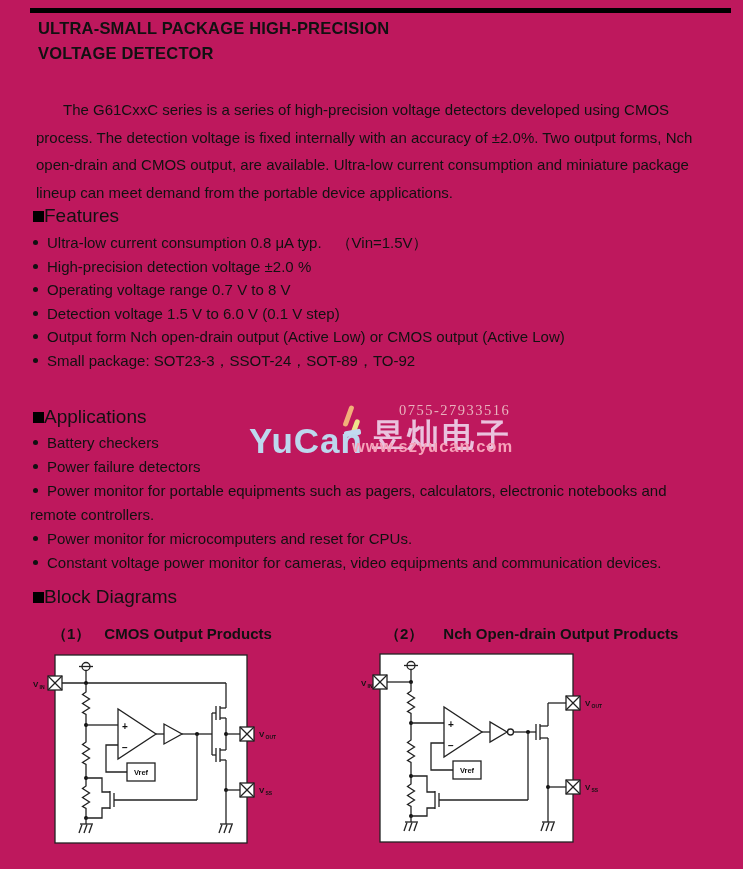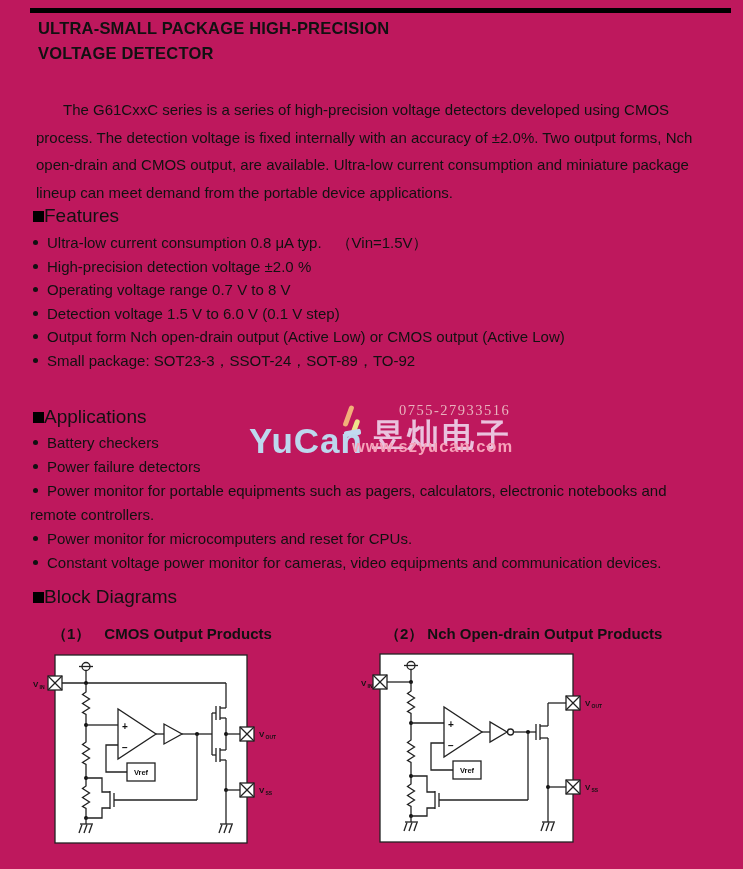--- a/index.html
+++ b/index.html
@@ -17,21 +17,21 @@
   .h-features{left:33px; top:205px;}
   .h-applications{left:33px; top:394px;margin-top:12px;}
   .h-block{left:33px; top:586px;}
   .blist{left:30px; font-size:15px;}
   .features-list{top:231px; width:690px; line-height:23.5px;}
   .apps-list{top:431px; width:684px; line-height:24px;}
   .dot{display:inline-block; width:5px; height:5px; background:#111; border-radius:50%;
        margin:0 9px 3px 3px; vertical-align:middle;}
   .dia-sub{top:625px; font-size:15px; font-weight:bold;}
   .sub1{left:52px;} .sub2{left:385px;}
-  .sub1 .dia-title{margin-left:14px;} .sub2 .dia-title{margin-left:4px;}
+  .sub1 .dia-title{margin-left:14px;} .sub2 .dia-title{margin-left:20px;}
   svg.circuit{position:absolute; top:650px; width:330px; height:219px;}
   .svg1{left:30px;} .svg2{left:360px;}
   svg.circuit line, svg.circuit rect, svg.circuit polyline, svg.circuit polygon, svg.circuit circle{
     stroke:#222; stroke-width:1.3; fill:none;
   }
   svg.circuit rect.box{fill:#fff;}
   svg.circuit .dotj{fill:#111; stroke:none;}
   svg.circuit text{fill:#111; stroke:none; font-family:"Liberation Sans", sans-serif; font-weight:bold;}
   .pinlbl{font-size:8px;} .pinsub{font-size:5px;} .vreft{font-size:7.5px; font-weight:bold;}
   .opsign{font-size:10px; font-weight:normal;}

